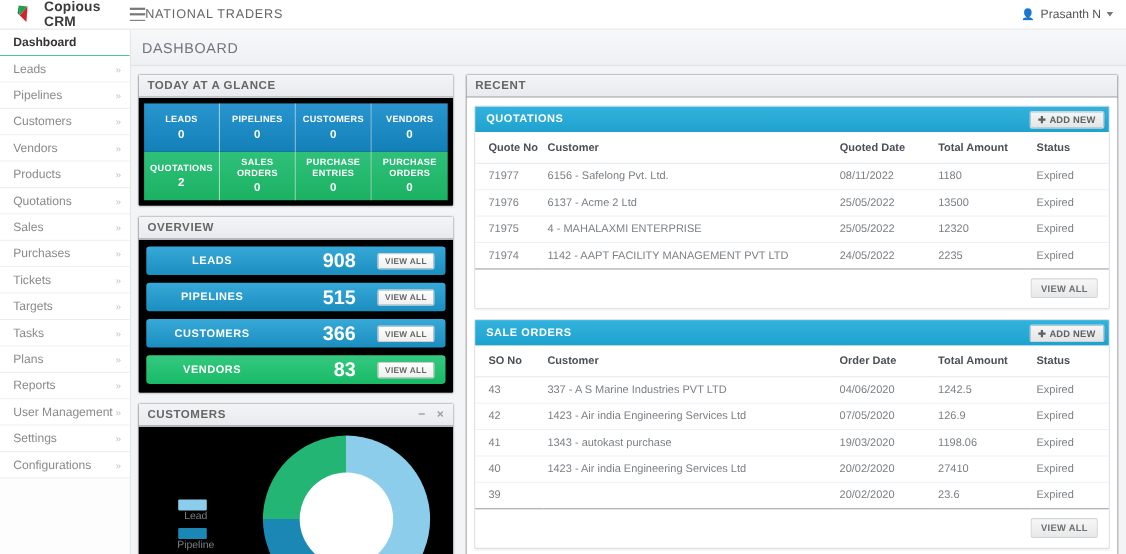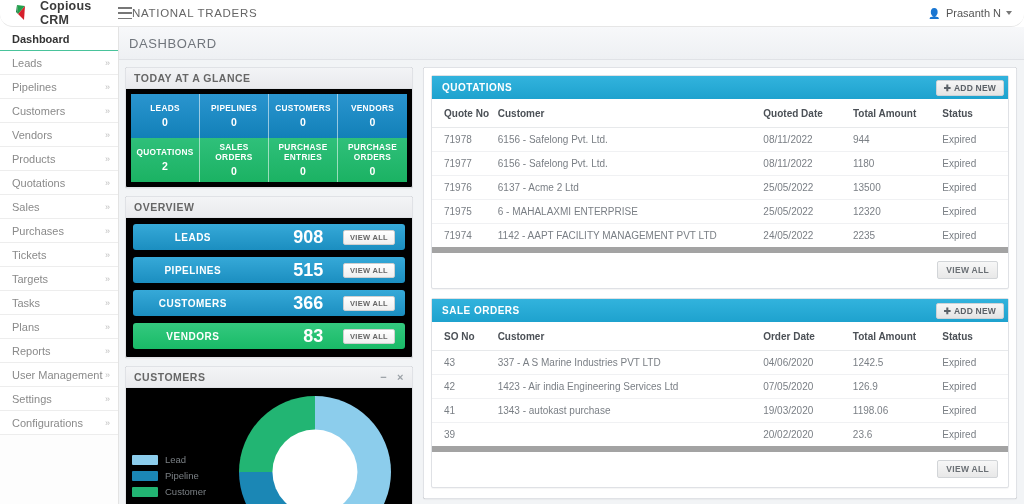--- a/index.html
+++ b/index.html
@@ -13,21 +13,20 @@
   }
 
   
   .topbar {
     position: absolute; top: 0; left: 0;
     width: 1024px; height: 27px;
     background: #ffffff;
     border-bottom: 1px solid #e6e6e6;
     display: flex; align-items: center;
     z-index: 20;
-    border-radius: 13px;
   }
   .brand { display: flex; align-items: center; padding-left: 14px; width: 110px; }
   .brand-logo { width: 20px; height: 20px; position: relative; margin-right: 6px; }
   .brand-name {
     font-size: 12.5px; font-weight: bold; color: #3b3b3b;
     letter-spacing: .2px;
   }
   .hamburger {
     margin-left: 8px; width: 14px; height: 12px;
     display: flex; flex-direction: column; justify-content: space-between;
@@ -145,21 +144,21 @@
     margin-left: auto; margin-right: 10px;
     background: linear-gradient(#fff,#efefef);
     border: 1px solid #cfcfcf; border-radius: 2px;
     color: #666; font-size: 7.5px; font-weight: bold;
     padding: 2px 6px; letter-spacing: .3px; cursor: pointer;
   }
 
   
   .chart-body { padding: 8px 6px 0 6px; display: flex; align-items: flex-start; height: 122px; }
   .legend { padding-top: 58px; width: 92px; }
-  .legend-row { display: flex; align-items: center; margin-bottom: 5px; }
+  .legend-row { display: flex; align-items: center; margin-bottom: 5px; flex-direction: column; }
   .legend-swatch { width: 26px; height: 10px; margin-right: 7px; border-radius: 1px; }
   .legend-label { font-size: 9.5px; color: #7b8085; }
   .donut-wrap { flex: 1; display: flex; justify-content: center; }
   .donut { position: relative; width: 152px; height: 152px; border-radius: 50%; }
   .donut-hole {
     position: absolute; top: 50%; left: 50%;
     width: 56%; height: 56%;
     transform: translate(-50%,-50%);
     background: #fff; border-radius: 50%;
   }
@@ -184,21 +183,21 @@
   }
   table { width: 100%; border-collapse: collapse; }
   thead th {
     text-align: left; font-size: 10px; font-weight: bold; color: #4b5056;
     padding: 9px 4px 8px 4px; border-bottom: 1px solid #e7e9eb;
   }
   tbody td {
     font-size: 10px; color: #7a7f85;
     padding: 6px 4px; border-bottom: 1px solid #f0f1f3;
   }
-  tbody tr:last-child td { border-bottom: 6px solid #a3a3a3; }
+  tbody tr:last-child td { border-bottom: 1px solid #a3a3a3; }
   .c-no    { width: 62px; padding-left: 12px !important; }
   .c-cust  { width: 268px; }
   .c-date  { width: 90px; margin-left: 44px; }
   .c-amt   { width: 90px; margin-left: 32px; }
   .c-stat  { width: 70px; }
   .table-foot { padding: 8px 10px 9px 0; text-align: right; }
   .view-all-btn {
     display: inline-block;
     background: linear-gradient(#f7f7f7,#e8e8e8);
     border: 1px solid #d2d5d8; border-radius: 2px;
@@ -407,20 +406,23 @@
             <div class="donut" id="donut" style="background: conic-gradient(rgb(140, 205, 236) 0deg, rgb(140, 205, 236) 180deg, rgb(27, 135, 181) 180deg, rgb(27, 135, 181) 270deg, rgb(34, 181, 115) 270deg, rgb(34, 181, 115) 360deg);">
               <div class="donut-hole"></div>
             </div>
           </div>
         </div>
       </div>
     </div>
 
     <div class="col-right">
       <div class="panel" style="margin-bottom:8px;">
+        <div class="panel-head">
+          <span>RECENT</span>
+        </div>
         <div style="padding:7px 7px 1px 7px;background:#fff;">
 
           <div class="data-panel">
             <div class="data-head">
               <span>QUOTATIONS</span>
               <span class="add-new">
                 <span>✚</span>
                 <span>ADD NEW</span>
               </span>
             </div>
@@ -429,43 +431,36 @@
                 <tr>
                   <th class="c-no">Quote No</th>
                   <th class="c-cust">Customer</th>
                   <th class="c-date">Quoted Date</th>
                   <th class="c-amt">Total Amount</th>
                   <th class="c-stat">Status</th>
                 </tr>
               </thead>
               <tbody id="quotations-body">
                   <tr>
-                    <td class="c-no">71978</td>
-                    <td class="c-cust">6156 - Safelong Pvt. Ltd.</td>
-                    <td class="c-date">08/11/2022</td>
-                    <td class="c-amt">944</td>
-                    <td class="c-stat">Expired</td>
-                  </tr>
-                  <tr>
                     <td class="c-no">71977</td>
                     <td class="c-cust">6156 - Safelong Pvt. Ltd.</td>
                     <td class="c-date">08/11/2022</td>
                     <td class="c-amt">1180</td>
                     <td class="c-stat">Expired</td>
                   </tr>
                   <tr>
                     <td class="c-no">71976</td>
                     <td class="c-cust">6137 - Acme 2 Ltd</td>
                     <td class="c-date">25/05/2022</td>
                     <td class="c-amt">13500</td>
                     <td class="c-stat">Expired</td>
                   </tr>
                   <tr>
                     <td class="c-no">71975</td>
-                    <td class="c-cust">6 - MAHALAXMI ENTERPRISE</td>
+                    <td class="c-cust">4 - MAHALAXMI ENTERPRISE</td>
                     <td class="c-date">25/05/2022</td>
                     <td class="c-amt">12320</td>
                     <td class="c-stat">Expired</td>
                   </tr>
                   <tr>
                     <td class="c-no">71974</td>
                     <td class="c-cust">1142 - AAPT FACILITY MANAGEMENT PVT LTD</td>
                     <td class="c-date">24/05/2022</td>
                     <td class="c-amt">2235</td>
                     <td class="c-stat">Expired</td>
@@ -511,20 +506,27 @@
                     <td class="c-stat">Expired</td>
                   </tr>
                   <tr>
                     <td class="c-no">41</td>
                     <td class="c-cust">1343 - autokast purchase</td>
                     <td class="c-date">19/03/2020</td>
                     <td class="c-amt">1198.06</td>
                     <td class="c-stat">Expired</td>
                   </tr>
                   <tr>
+                    <td class="c-no">40</td>
+                    <td class="c-cust">1423 - Air india Engineering Services Ltd</td>
+                    <td class="c-date">20/02/2020</td>
+                    <td class="c-amt">27410</td>
+                    <td class="c-stat">Expired</td>
+                  </tr>
+                  <tr>
                     <td class="c-no">39</td>
                     <td class="c-cust"></td>
                     <td class="c-date">20/02/2020</td>
                     <td class="c-amt">23.6</td>
                     <td class="c-stat">Expired</td>
                   </tr>
                 </tbody>
             </table>
             <div class="table-foot">
               <span class="view-all-btn">VIEW ALL</span>

